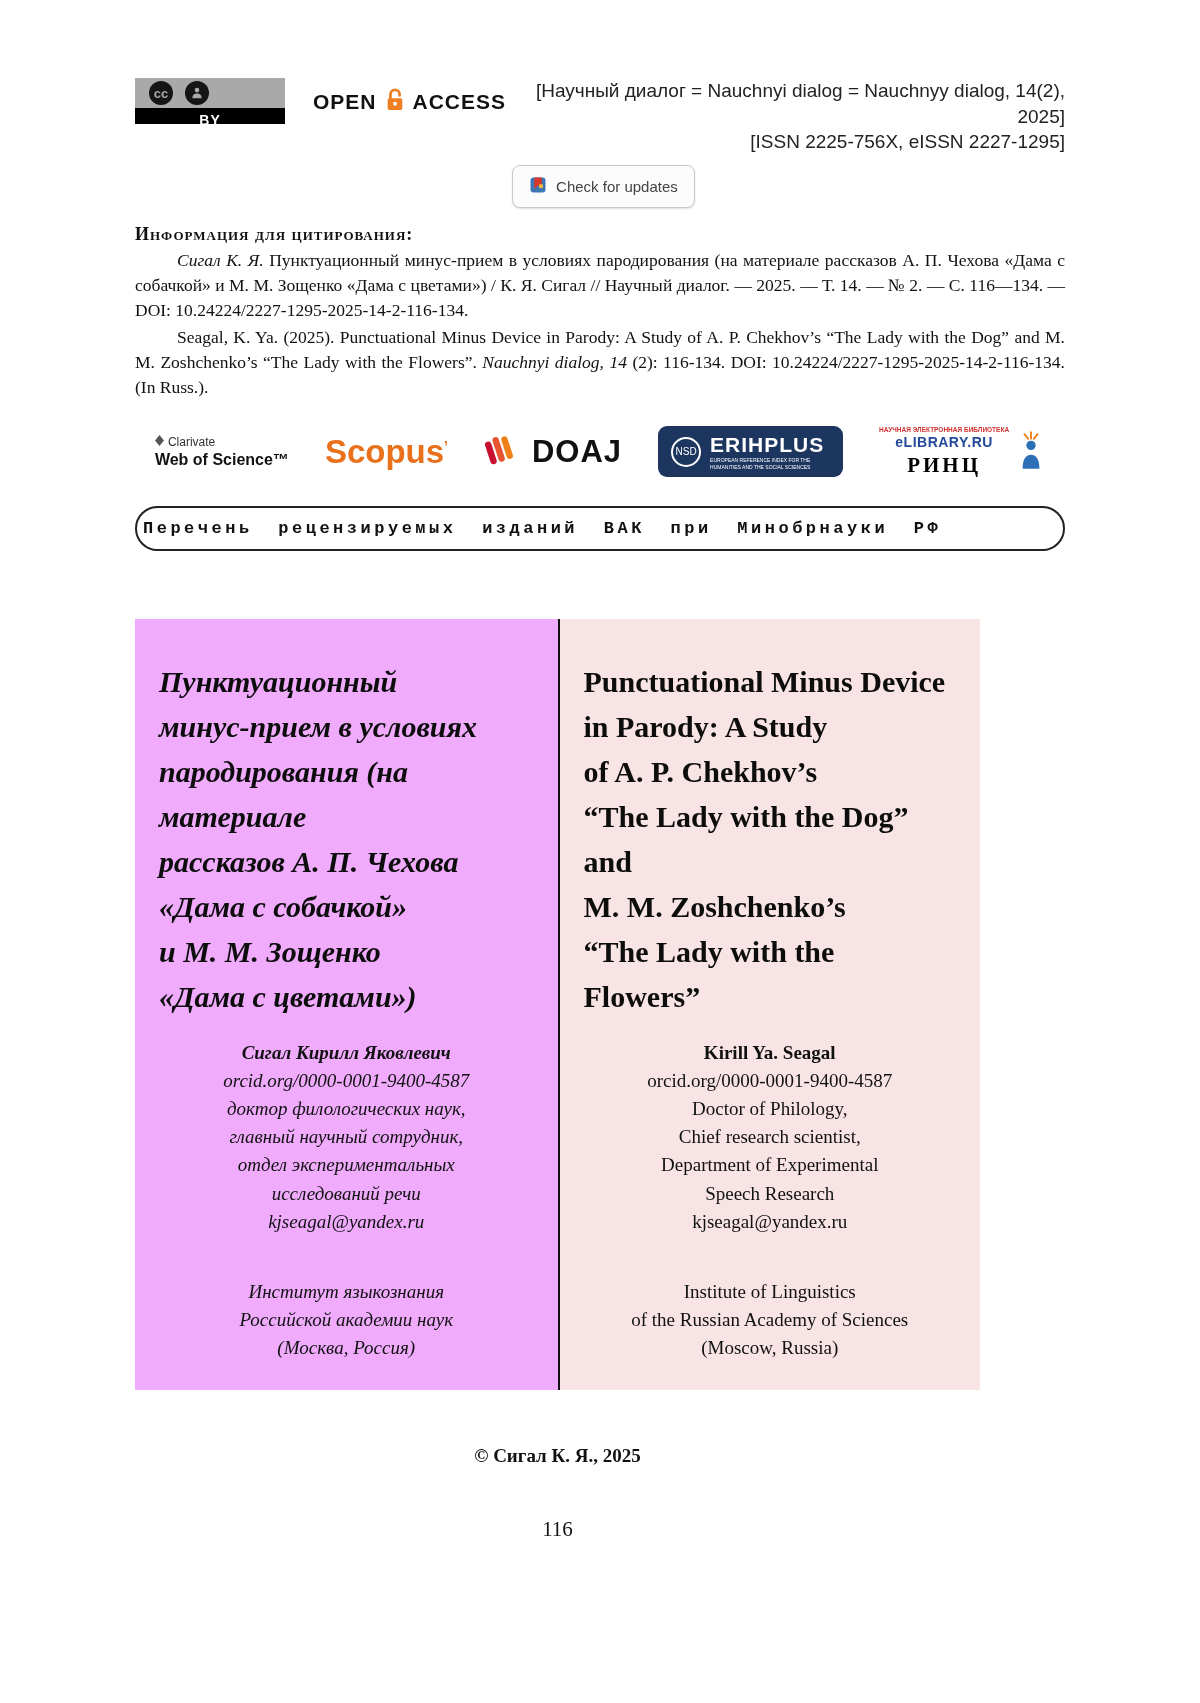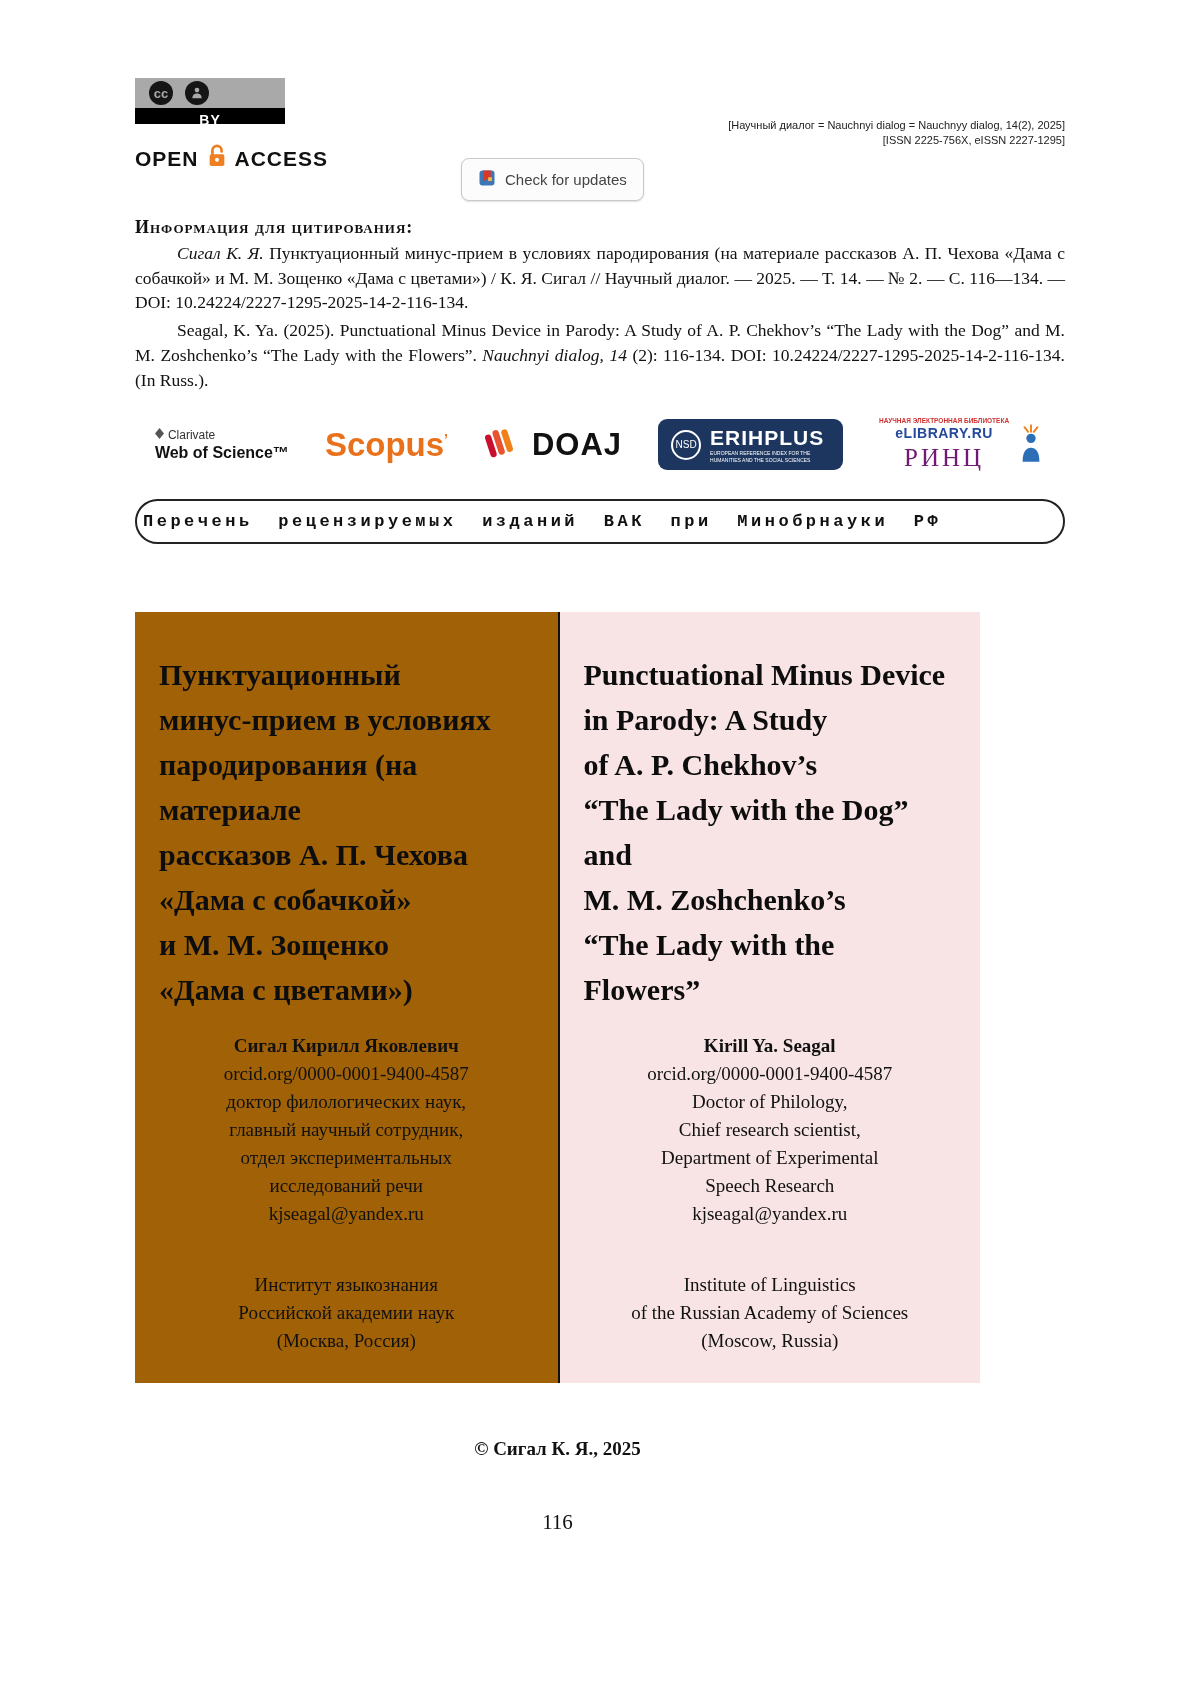--- a/index.html
+++ b/index.html
@@ -3,36 +3,36 @@
 <meta charset="utf-8">
 <style>
   * { margin:0; padding:0; box-sizing:border-box; }
   html,body { background:#ffffff; }
   body { width:1200px; height:1703px; font-family:"Liberation Serif", serif; color:#111; overflow:hidden; }
   .page { width:1200px; height:1703px; padding-top:78px; position:relative; }
   .content { width:930px; margin:0 auto; }
 
   
   .top-row { display:flex; justify-content:space-between; align-items:flex-start; }
-  .badges { display:flex; flex-direction:column; gap:16px; }
+  .badges { display:flex; flex-direction:row; gap:28px; }
 
   .cc-badge { width:150px; cursor:pointer; }
   .cc-top { background:#a9a9a9; height:30px; display:flex; align-items:center; gap:12px; padding-left:14px; }
   .cc-circle { width:24px; height:24px; border-radius:50%; background:#151515; color:#a9a9a9;
                display:flex; align-items:center; justify-content:center; font-weight:bold; font-size:13px;
                font-family:"Liberation Sans", sans-serif; }
   .cc-bottom { background:#000; height:16px; color:#fff; text-align:center; font-weight:bold;
                font-family:"Liberation Sans", sans-serif; font-size:14px; line-height:24px; letter-spacing:1px; }
 
   .oa { display:flex; align-items:center; gap:7px; font-family:"Liberation Sans", sans-serif;
         font-weight:bold; font-size:21px; letter-spacing:1px; color:#111; padding-top:2px; }
 
   .cite-col { width:610px; display:flex; flex-direction:column; }
-  .cite-lines { text-align:right; font-family:"Liberation Sans", sans-serif; font-size:11px;
-                line-height:1.35; color:#222;margin-top:40px; }
+  .cite-lines { text-align:right; font-family:"Liberation Sans", sans-serif; font-size:19px;
+                line-height:1.35; color:#222; }
   .check-btn { align-self:flex-start; display:inline-flex; align-items:center; gap:9px;
                border:1px solid #c9c9c9; border-radius:8px; background:#fcfcfc; padding:10px 16px;
                font-family:"Liberation Sans", sans-serif; font-size:15px; color:#444; margin-top:10px;
                margin-left:6px; box-shadow:0 1px 2px rgba(0,0,0,.12); cursor:pointer; }
 
   
   .cite-heading { margin-top:16px; font-weight:bold; font-size:18px; font-variant:small-caps;
                   letter-spacing:1px; }
   .cite-para { font-size:17.5px; line-height:1.42; text-align:justify; text-indent:42px; margin-top:3px; }
 
@@ -52,31 +52,31 @@
   .nsd { width:30px; height:30px; border:2px solid #fff; border-radius:50%; font-size:10px;
          display:flex; align-items:center; justify-content:center; font-family:"Liberation Sans", sans-serif;
          flex:0 0 auto; }
   .erih-colm { display:flex; flex-direction:column; }
   .erih-name { font-weight:bold; font-size:21px; letter-spacing:1px; font-family:"Liberation Sans", sans-serif; }
   .erih-sub { font-size:5px; max-width:120px; line-height:1.3; font-family:"Liberation Sans", sans-serif; }
   .elib-wrap { display:flex; align-items:center; gap:8px; }
   .elib-text { text-align:center; font-family:"Liberation Sans", sans-serif; }
   .elib-cap { color:#d03030; font-size:6.5px; font-weight:bold; line-height:1.25; }
   .elib-brand { color:#24499c; font-weight:bold; font-size:14px; letter-spacing:0.5px; }
-  .rinc { font-family:"Liberation Serif", serif; font-weight:normal; font-size:25px; letter-spacing:3px;
-          color:#701a75; margin-top:3px; }
+  .rinc { font-family:"Liberation Serif", serif; font-weight:bold; font-size:21px; letter-spacing:3px;
+          color:#000000; margin-top:3px; }
 
   
   .vak { margin-top:18px; border:2px solid #222; border-radius:26px; padding:11px 6px; 
          font-weight:bold; font-size:17px; letter-spacing:3.5px; word-spacing:12px; color:#111;font-family:Liberation Mono, monospace; }
 
   
   .columns { display:flex; width:845px; margin-top:68px; }
   .col { width:50%; padding:40px 24px 28px; }
-  .col-left { background:#a16207; }
+  .col-left { background:#f0abfc;font-style:italic; }
   .col-right { background:#f8e4e5; border-left:2px solid #111; }
   .col-title-wrap { min-height:368px; }
   .col-title { font-weight:bold; font-size:30px; line-height:1.5; white-space:pre-line; color:#0d0d0d;
                font-family:"Liberation Serif", serif; }
   .author { text-align:center; margin-top:12px; font-size:19px; line-height:1.48; }
   .author-name { font-weight:bold; }
   .preline { white-space:pre-line; }
   .orcid, .email { cursor:pointer; }
   .affil { text-align:center; margin-top:42px; font-size:19px; line-height:1.48; }
 

